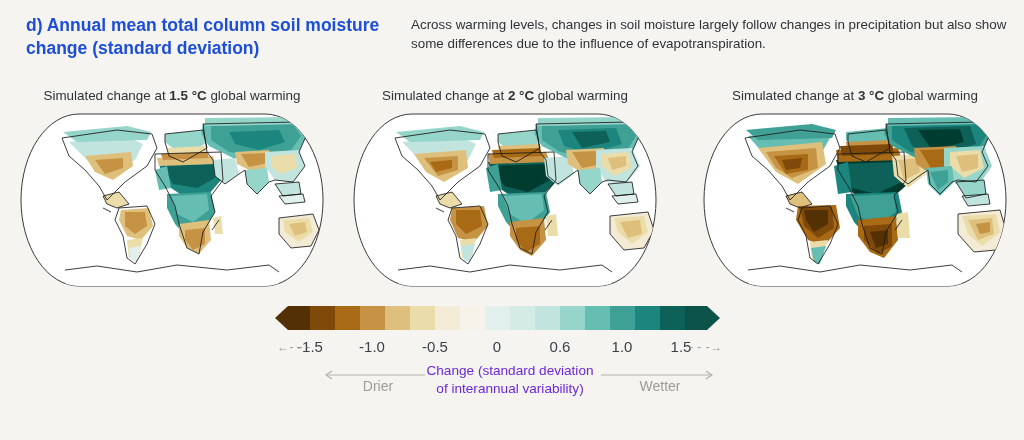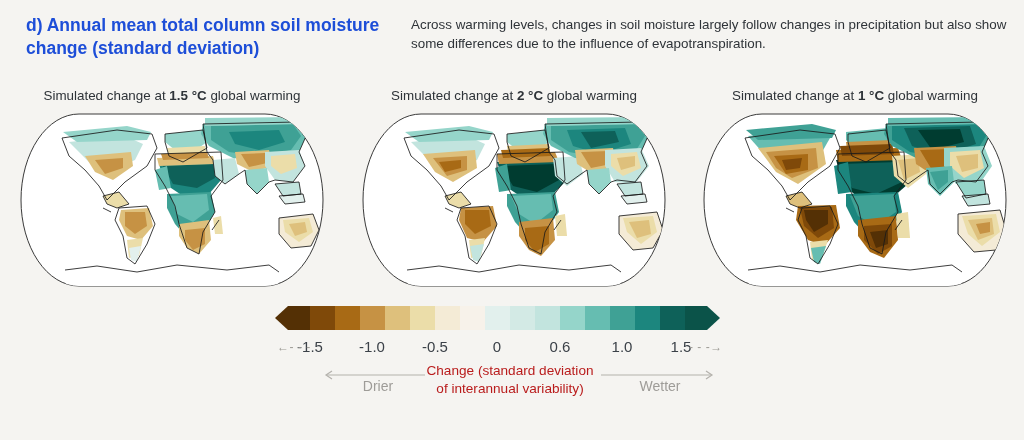--- a/index.html
+++ b/index.html
@@ -32,21 +32,21 @@
     position:absolute;
     left:0; top:88px;
     width:1024px; height:205px;
   }
   .map-col{
     position:absolute;
     top:0;
     width:338px;
   }
   .map-col.c0{left:3px;}
-  .map-col.c1{left:345px;}
+  .map-col.c1{left:336px;}
   .map-col.c2{left:686px;}
   .map-sub{
     text-align:center;
     font-size:13.4px;
     color:#2e3338;
     height:20px;
     line-height:16px;
     white-space:nowrap;
   }
   .map-sub b{font-weight:bold;}
@@ -93,21 +93,21 @@
   .ext-lo{left:2px;}
   .ext-hi{left:414px;}
 
   .axis-label{
     position:absolute;
     left:125px; top:62px;
     width:220px;
     text-align:center;
     font-size:13.6px;
     line-height:1.32;
-    color:#b91c1c;
+    color:#6d28d9;
   }
   .dir{
     position:absolute;
     top:78px;
     font-size:14px;
     color:#9e9c98;
     width:110px;
     text-align:center;
   }
   .dir.drier{left:48px;}
@@ -284,21 +284,21 @@
         <path d="M314,134 L322,132 L324,142 L316,144 Z"></path>
         <path d="M58,162 L90,158 L130,164 L170,157 L220,162 L262,157 L272,164"></path>
         <path d="M96,100 L104,104"></path>
         <path d="M205,122 L212,112"></path>
       </g>
     </svg>
   </div>
 
   <div class="map-col c2">
     <div class="map-sub">
-      <span>Simulated change at </span><b>1 °C</b><span> global warming</span>
+      <span>Simulated change at </span><b>3 °C</b><span> global warming</span>
     </div>
     <svg class="map-svg" width="330" height="183" viewBox="0 0 330 183">
       <defs>
         <clipPath id="globe2">
             <path d="M72,6 H258 A58,86 0 0 1 258,178 H72 A58,86 0 0 1 72,6 Z"></path>
           </clipPath>
       </defs>
       <path d="M72,6 H258 A58,86 0 0 1 258,178 H72 A58,86 0 0 1 72,6 Z" fill="#ffffff" stroke="#3a3a3a" stroke-width="1"></path>
       <g clip-path="url(#globe2)">
         <path d="M55,30 L110,22 L145,26 L150,40 L140,58 L118,74 L100,92 L92,78 L78,62 L62,48 Z" fill="#ffffff"></path>

